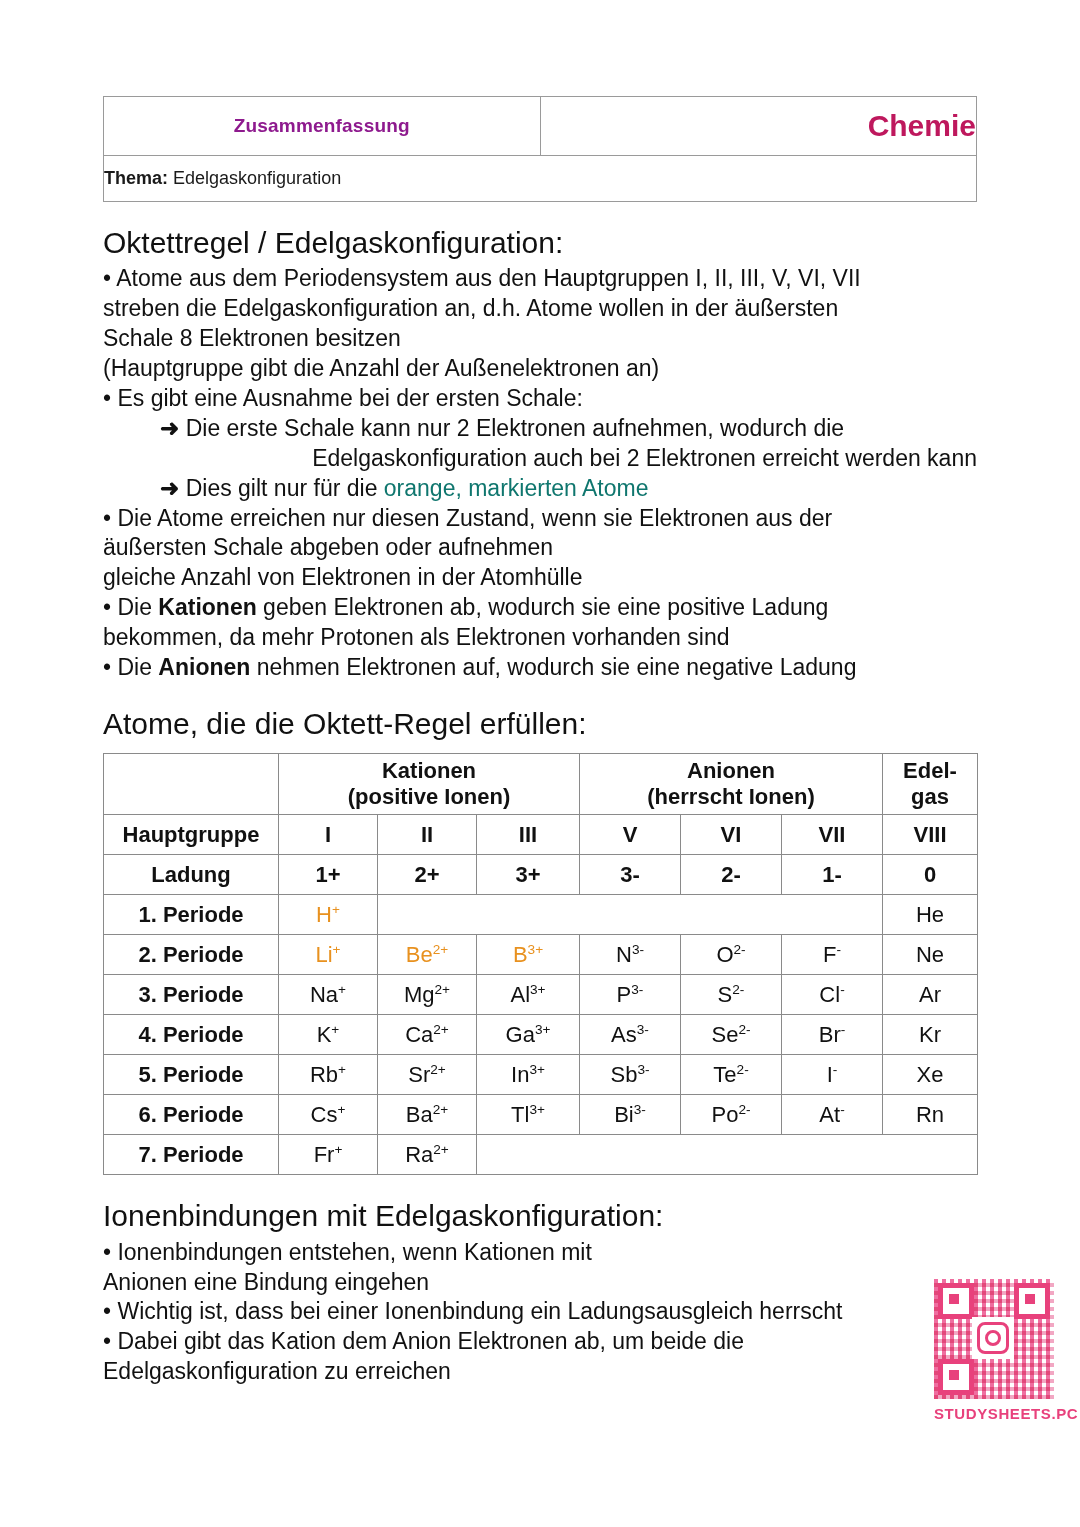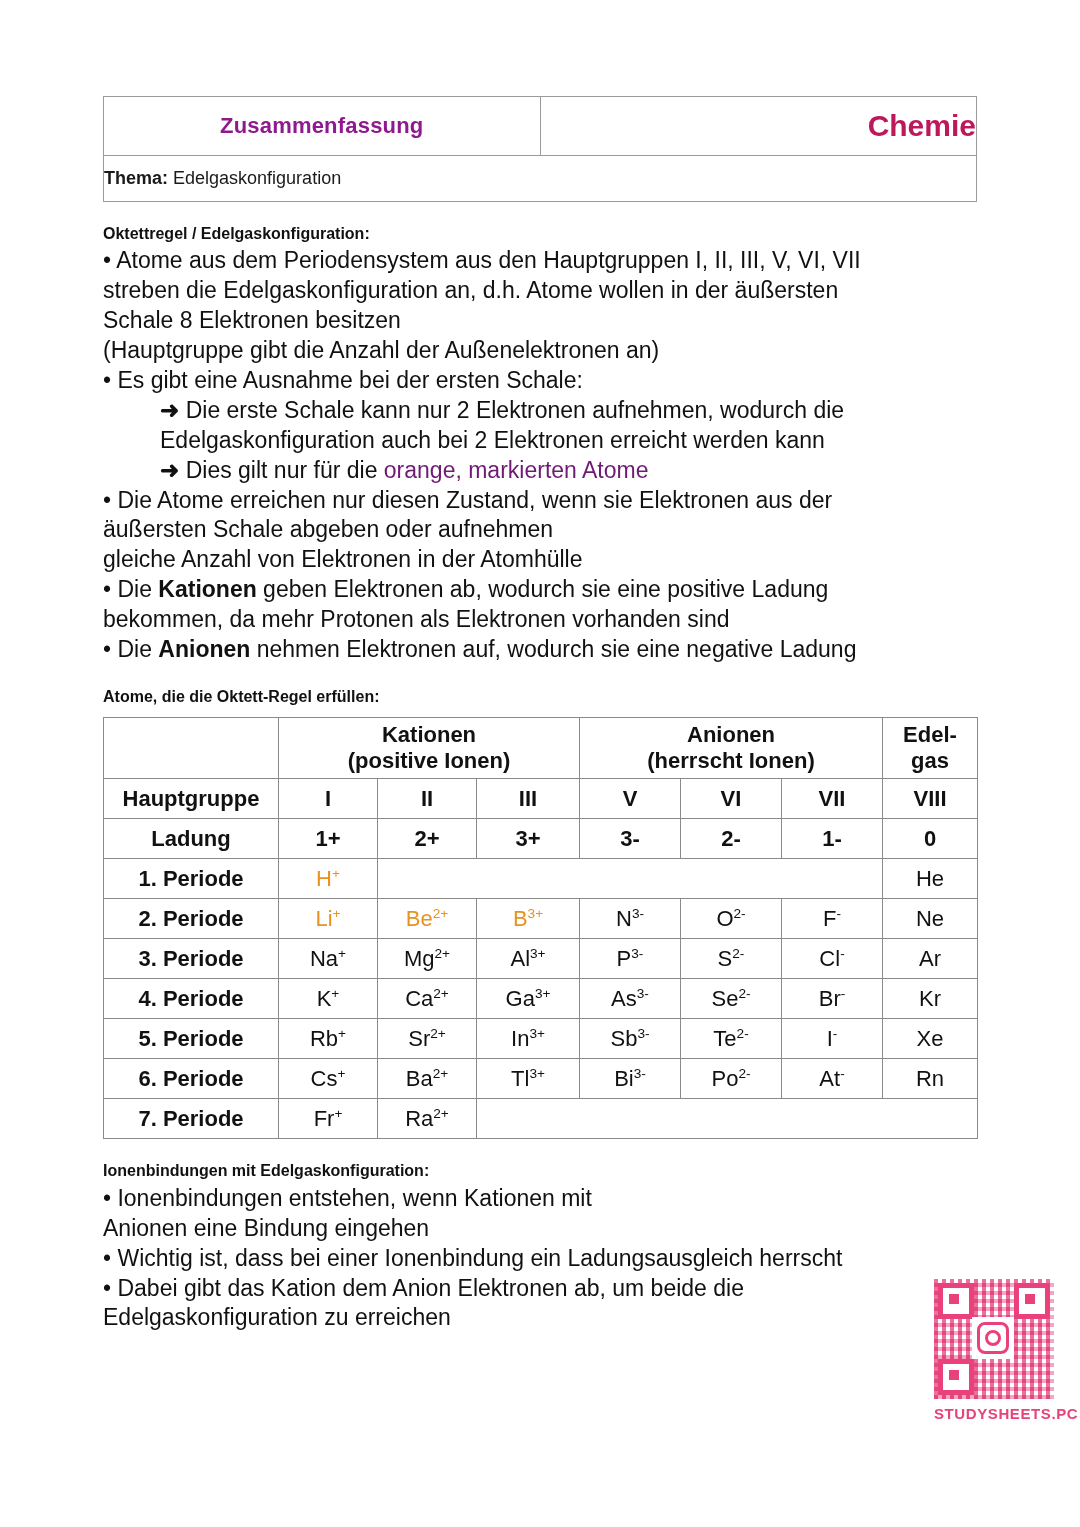--- a/index.html
+++ b/index.html
@@ -29,21 +29,21 @@
     table-layout: fixed;
   }
   .header-table td {
     border: 1px solid #9a9a9a;
     padding: 0;
     vertical-align: middle;
   }
   .hdr-title {
     height: 58px;
     text-align: center;
-    font-size: 22px;
+    font-size: 19px;
     font-weight: bold;
     color: #8e1a8e;
     letter-spacing: 0.2px;
   }
   .hdr-subject {
     height: 58px;
     text-align: right;
     font-size: 30px;
     font-weight: bold;
     color: #be185d;
@@ -51,36 +51,36 @@
   .hdr-thema {
     height: 45px;
     padding-left: 10px;
     font-size: 18px;
     color: #1a1a1a;
   }
   .hdr-thema b { font-weight: bold; }
 
   
   h2.section {
-    font-size: 16px;
-    font-weight: bold;
+    font-size: 30px;
+    font-weight: normal;
     margin: 22px 0 2px 0;
     line-height: 1.28;
   }
   p.line {
     font-size: 23px;
     margin: 0;
     line-height: 1.30;
   }
   p.indent {
     margin-left: 57px;
     text-indent: -27px;
     padding-left: 27px;
   }
-  .orange { color: #701a75; }
+  .orange { color: #0f766e; }
   .bold { font-weight: bold; }
   .arrow { font-weight: bold; }
 
   
   .data-table {
     border-collapse: collapse;
     width: 874px;
     table-layout: fixed;
     margin-top: 10px;
     font-size: 22px;
@@ -209,21 +209,21 @@
   <p class="line">• Atome aus dem Periodensystem aus den Hauptgruppen I, II, III, V, VI, VII</p>
   <p class="line">streben die Edelgaskonfiguration an, d.h. Atome wollen in der äußersten</p>
   <p class="line">Schale 8 Elektronen besitzen</p>
   <p class="line">(Hauptgruppe gibt die Anzahl der Außenelektronen an)</p>
   <p class="line">• Es gibt eine Ausnahme bei der ersten Schale:</p>
 
   <p class="line indent">
     <span class="arrow">➜</span>
     <span>Die erste Schale kann nur 2 Elektronen aufnehmen, wodurch die</span>
   </p>
-  <p class="line" style="margin-left:57px;">Edelgaskonfiguration auch bei 2 Elektronen erreicht werden kann</p>
+  <p class="line" style="margin-left:57px;text-align:right;">Edelgaskonfiguration auch bei 2 Elektronen erreicht werden kann</p>
 
   <p class="line indent">
     <span class="arrow">➜</span>
     <span>Dies gilt nur für die </span><span class="orange">orange, markierten Atome</span>
   </p>
 
   <p class="line">• Die Atome erreichen nur diesen Zustand, wenn sie Elektronen aus der</p>
   <p class="line">äußersten Schale abgeben oder aufnehmen</p>
   <p class="line">gleiche Anzahl von Elektronen in der Atomhülle</p>
 

